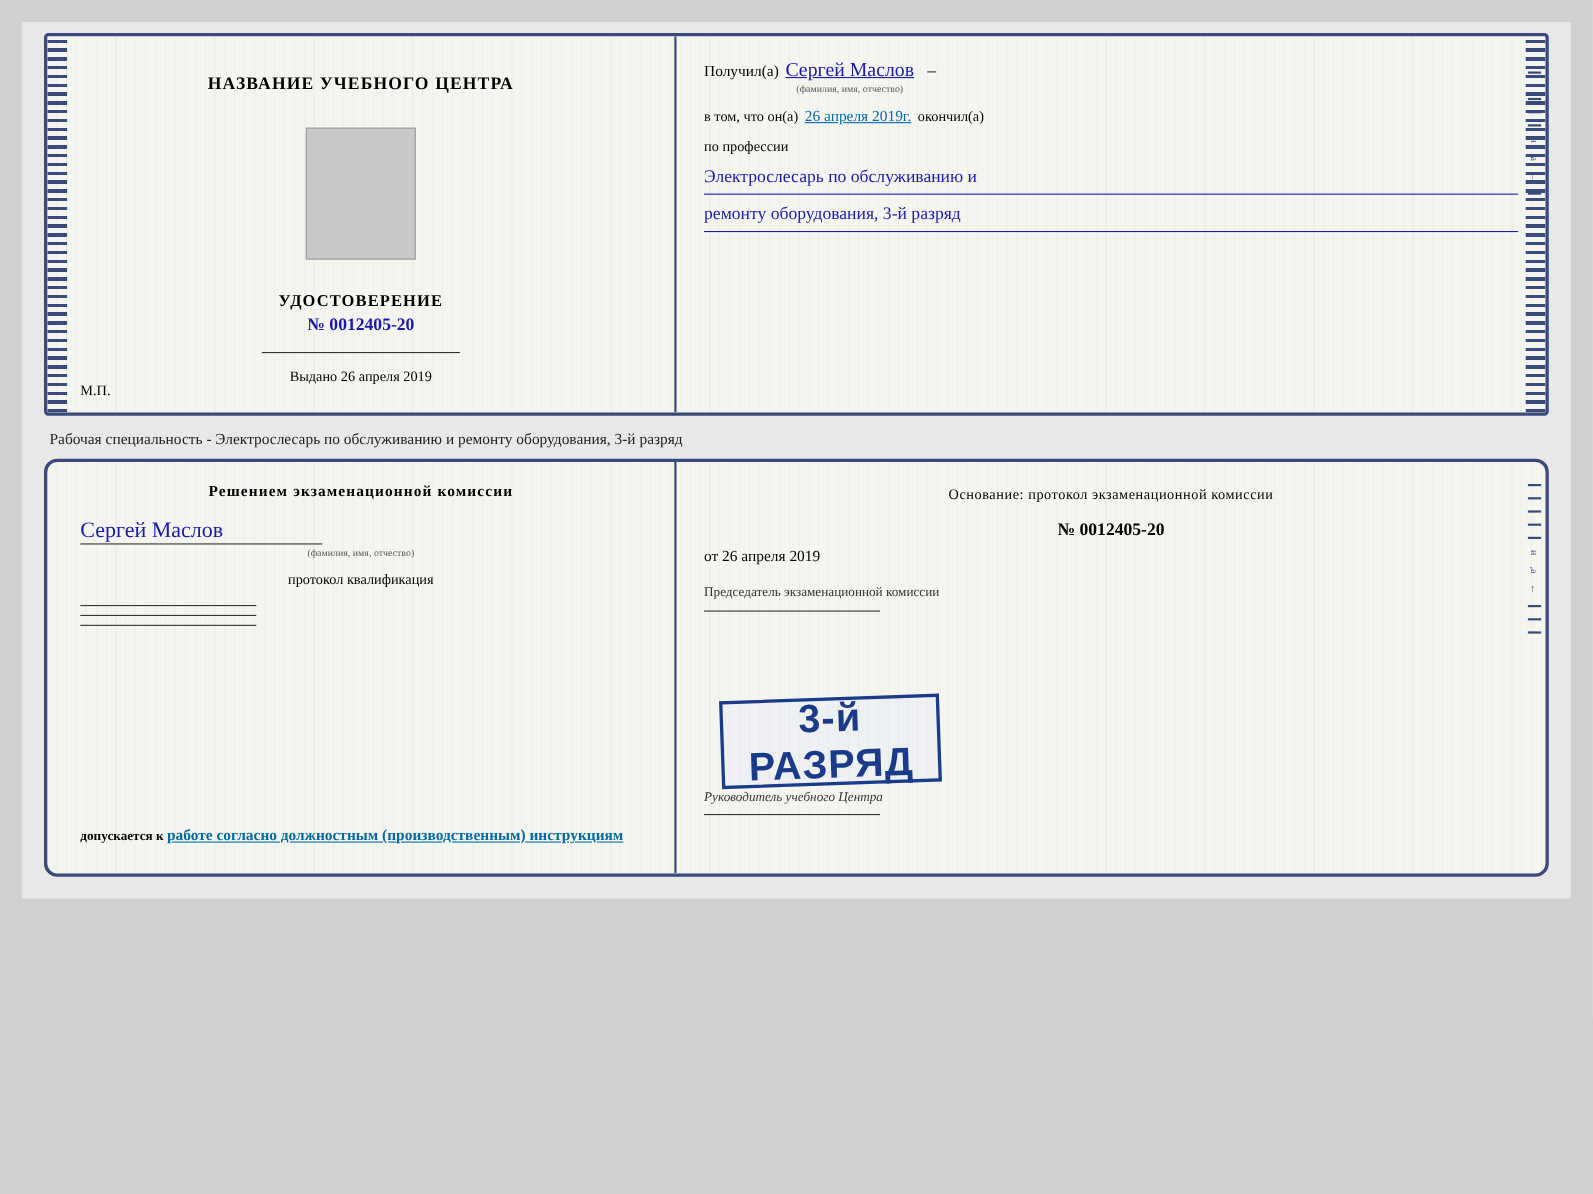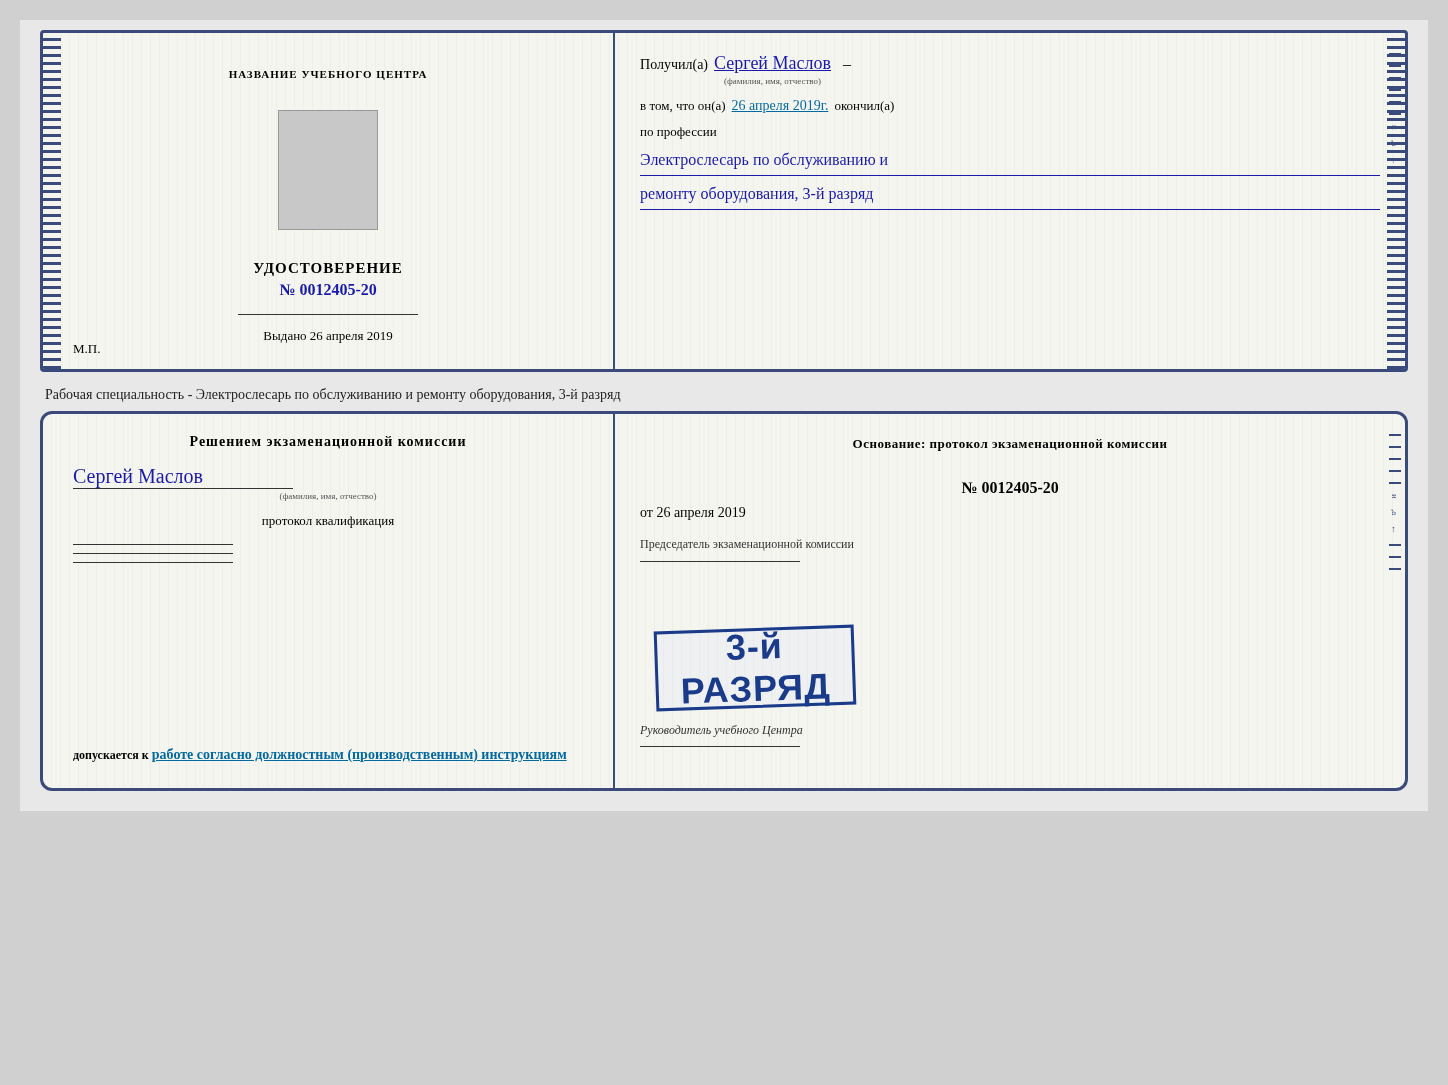--- a/index.html
+++ b/index.html
@@ -80,21 +80,21 @@
       background: repeating-linear-gradient(
         0deg,
         #3a4a7a,
         #3a4a7a 3px,
         transparent 3px,
         transparent 8px
       );
     }
 
     .training-center-title {
-      font-size: 11px;
+      font-size: 16px;
       font-weight: bold;
       letter-spacing: 1px;
       text-align: right;
       margin-bottom: 20px;
       margin-top: 10px;
     }
 
     .photo-placeholder {
       width: 100px;
       height: 120px;
@@ -298,25 +298,25 @@
 
     .sign-line {
       border-bottom: 1px solid #333;
       width: 160px;
       margin-bottom: 8px;
     }
 
     
     .osnovanie-text {
       font-size: 13px;
-      font-weight: bold;
+      font-weight: normal;
       letter-spacing: 0.5px;
       text-align: center;
       line-height: 1.6;
-      margin-bottom: 24px;
+      margin-bottom: 12px;
     }
 
     .number-large {
       font-size: 16px;
       font-weight: bold;
       text-align: center;
       margin: 8px 0;
     }
 
     .ot-date {

